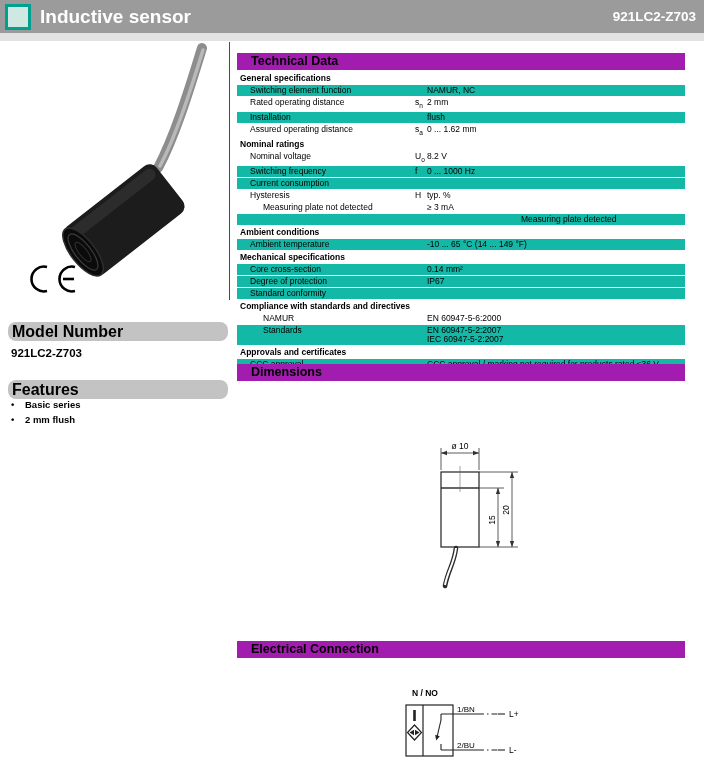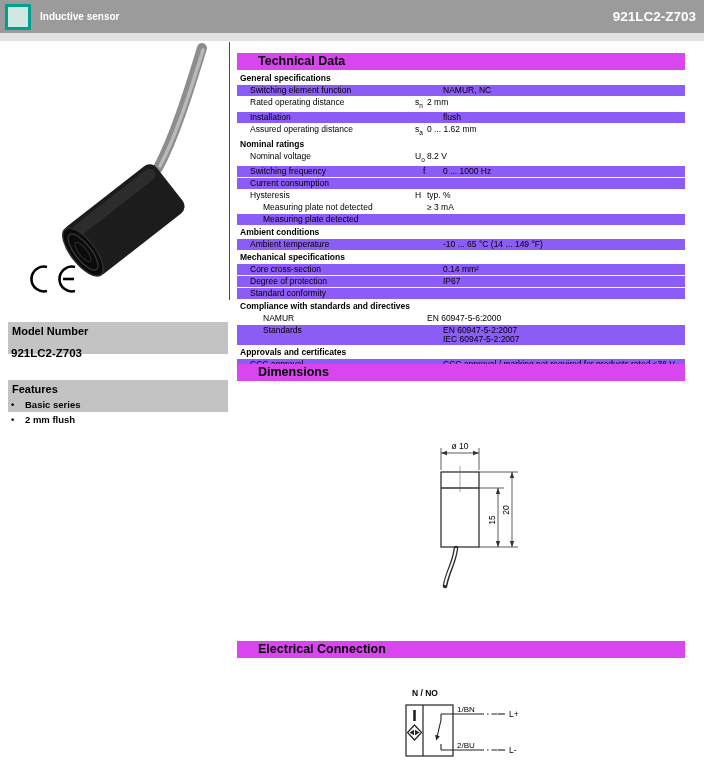--- a/index.html
+++ b/index.html
@@ -3,55 +3,55 @@
 <meta charset="utf-8">
 <style>
   html,body{margin:0;padding:0;background:#fff;}
   #page{position:relative;width:704px;height:767px;background:#ffffff;
         font-family:"Liberation Sans","DejaVu Sans",sans-serif;color:#000;overflow:hidden;}
 
   
   .topbar{position:absolute;left:0;top:0;width:704px;height:33px;background:#9b9b9b;
           display:flex;align-items:center;}
   .brandsq{width:20px;height:20px;margin-left:5px;background:#cfe8e2;border:3px solid #00a08e;}
-  .topbar .title{flex:1;margin-left:9px;color:#fff;font-size:10px;font-weight:bold;}
+  .topbar .title{flex:1;margin-left:9px;color:#fff;font-size:19px;font-weight:bold;}
   .topbar .model{color:#fff;font-size:13.5px;font-weight:bold;padding-right:8px;}
   .understrip{position:absolute;left:0;top:33px;width:704px;height:8px;background:#e2e2e2;}
 
   
   .photo{position:absolute;left:8px;top:42px;width:221px;height:258px;background:#fff;
          border-right:1px solid #4a4a4a;}
   .cemark{position:absolute;left:26px;top:263px;}
-  .lbar{position:absolute;left:8px;width:220px;height:32px;background:#c3c3c3;
-        font-size:11px;font-weight:bold;line-height:19px;padding-left:4px;box-sizing:border-box;}
+  .lbar{position:absolute;left:8px;width:220px;height:19px;background:#c3c3c3;
+        font-size:16px;font-weight:bold;line-height:19px;padding-left:4px;box-sizing:border-box;border-radius:8px;}
   #modelbar{top:322px;}
   #featbar{top:380px;}
   .modelnum{position:absolute;left:11px;top:347px;font-size:11.5px;font-weight:bold;}
   .features{position:absolute;left:11px;top:397px;width:210px;}
   .feat{display:flex;font-size:9.5px;font-weight:bold;line-height:15px;}
   .feat .dot{width:14px;}
 
   
-  .rbar{position:absolute;left:237px;width:448px;height:17px;background:#d946ef;
-        font-size:12.5px;font-weight:bold;line-height:17px;padding-left:21px;box-sizing:border-box;}
+  .rbar{position:absolute;left:237px;width:448px;height:17px;background:#a21caf;
+        font-size:12.5px;font-weight:bold;line-height:17px;padding-left:14px;box-sizing:border-box;}
   #techbar{top:53px;}
   #dimbar{top:364px;}
   #elecbar{top:641px;}
 
   
   #tech-table{position:absolute;left:237px;top:71px;width:448px;font-size:8.5px;line-height:9px;}
-  .trow{display:flex;margin-bottom:1px;padding:1px 0;min-height:9px;}
+  .trow{display:flex;margin-bottom:1px;padding:1px 0;min-height:9px;justify-content:flex-end;}
   .trow .lbl{flex:0 0 178px;padding-left:13px;box-sizing:border-box;}
   .trow.ind2 .lbl{padding-left:26px;}
   .trow .sym{flex:0 0 12px;}
   .trow .val{flex:1;}
   .trow sub{font-size:6.5px;}
   .trow.tg{font-weight:bold;margin-top:2px;}
   .trow.tg .lbl{flex:1 1 auto;padding-left:3px;}
-  .trow.shade{background:#8b5cf6;gap:8px;}
+  .trow.shade{background:#14b8a6;}
 
   svg text{font-family:"Liberation Sans","DejaVu Sans",sans-serif;}
   .dimsvg{position:absolute;left:400px;top:442px;}
   .circsvg{position:absolute;left:400px;top:687px;}
 </style>
 </head>
 <body>
 
 <div id="page">
 

